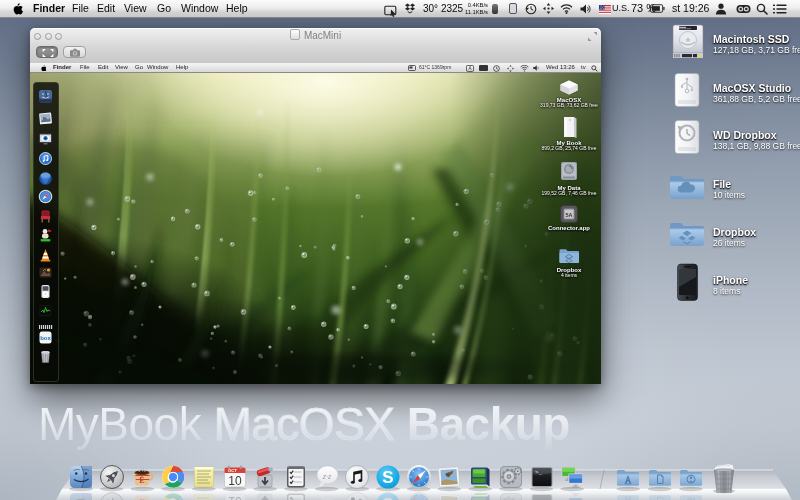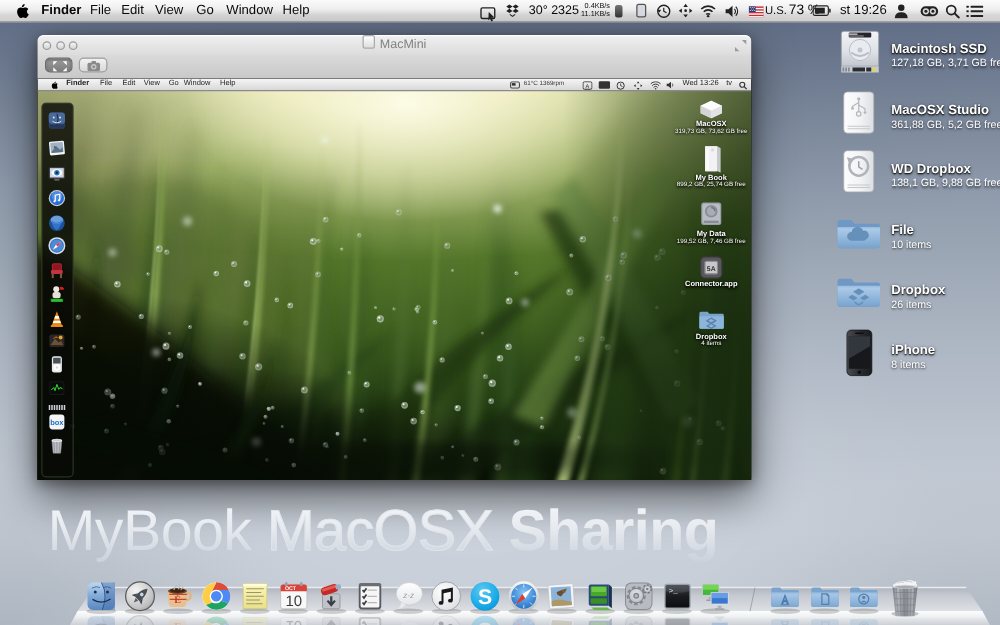--- a/index.html
+++ b/index.html
@@ -1035,21 +1035,21 @@
         <rect x="1.5" y="1" width="20" height="36.5" rx="3.5" fill="url(#ip1)" stroke="#0c0e10" stroke-width="0.5"></rect>
         <rect x="3" y="6" width="17" height="26" fill="#16181c"></rect>
         <path d="M3 6 L20 6 L20 14 L3 24 Z" fill="#3a3e46" opacity="0.8"></path>
         <rect x="8" y="3" width="7" height="1.2" rx="0.6" fill="#0c0e10"></rect>
         <circle cx="11.5" cy="34.8" r="1.8" fill="#0c0e10" stroke="#3a3c42" stroke-width="0.5"></circle>
       </svg></div>
 <div class="hlbl" style="left:713px;top:274px">iPhone</div>
 <div class="hsub" style="left:713px;top:286px">8 items</div>
   </div>
 
-<div id="bigtext"><span class="w1">MyBook</span> <span class="w2">MacOSX</span> <span class="w3">Sharing</span></div>
+<div id="bigtext"><span class="w1">MyBook</span> <span class="w2">MacOSX</span> <span class="w3">Backup</span></div>
 
 <div id="dockwrap">
     <svg width="800" height="60" viewBox="0 0 800 60" style="position:absolute;left:0;top:0">
 <defs>
 <linearGradient id="shsurf" x1="0" y1="0" x2="0" y2="1">
           <stop offset="0" stop-color="#b0b5be"></stop>
           <stop offset="0.35" stop-color="#c6cad1"></stop>
           <stop offset="1" stop-color="#dde0e4"></stop>
         </linearGradient>
 <linearGradient id="shfront" x1="0" y1="0" x2="0" y2="1">

